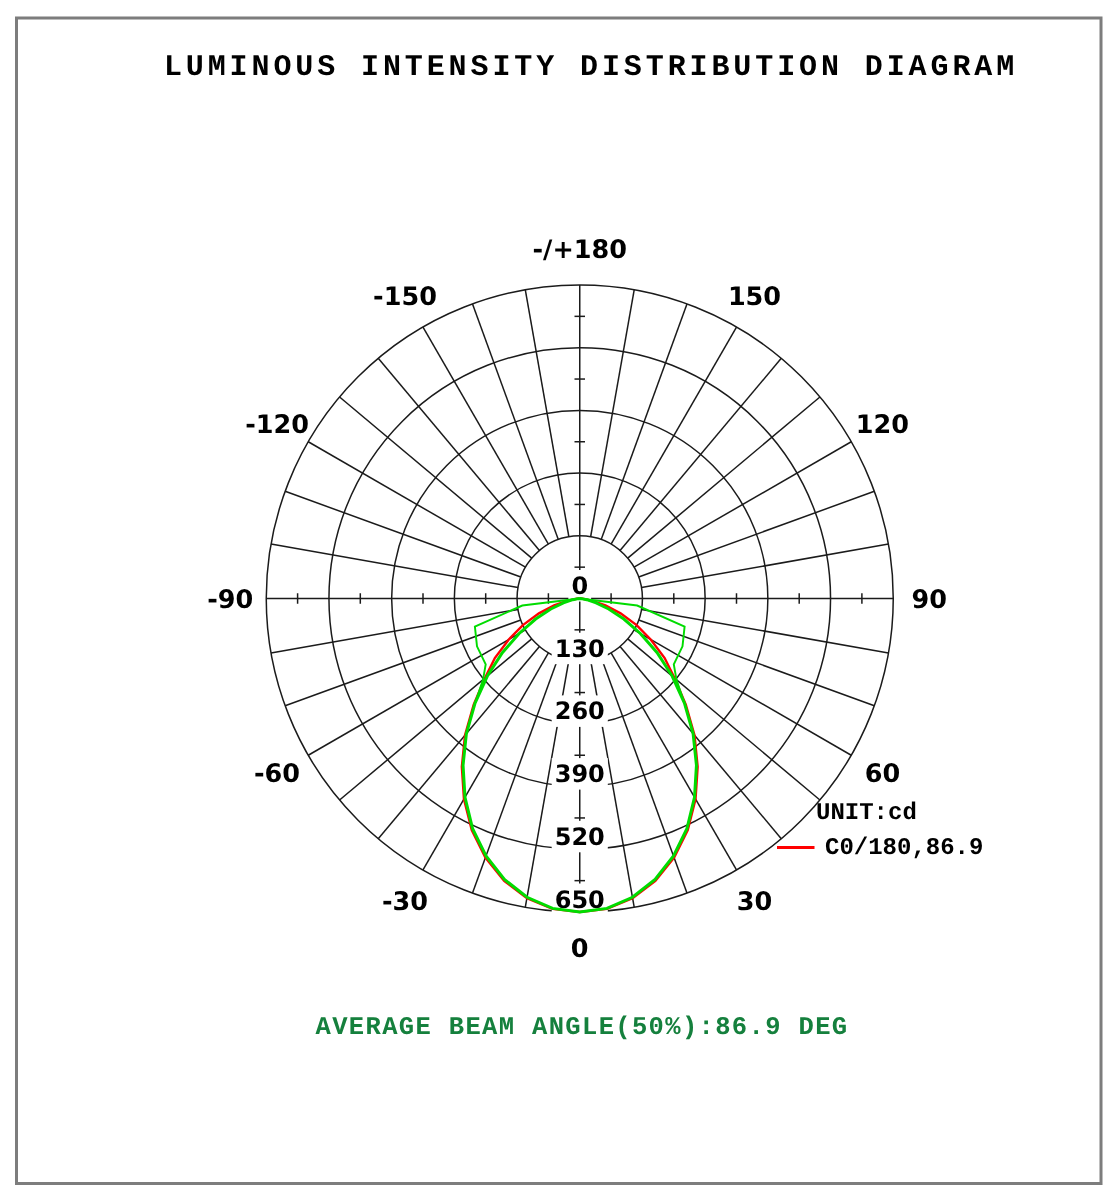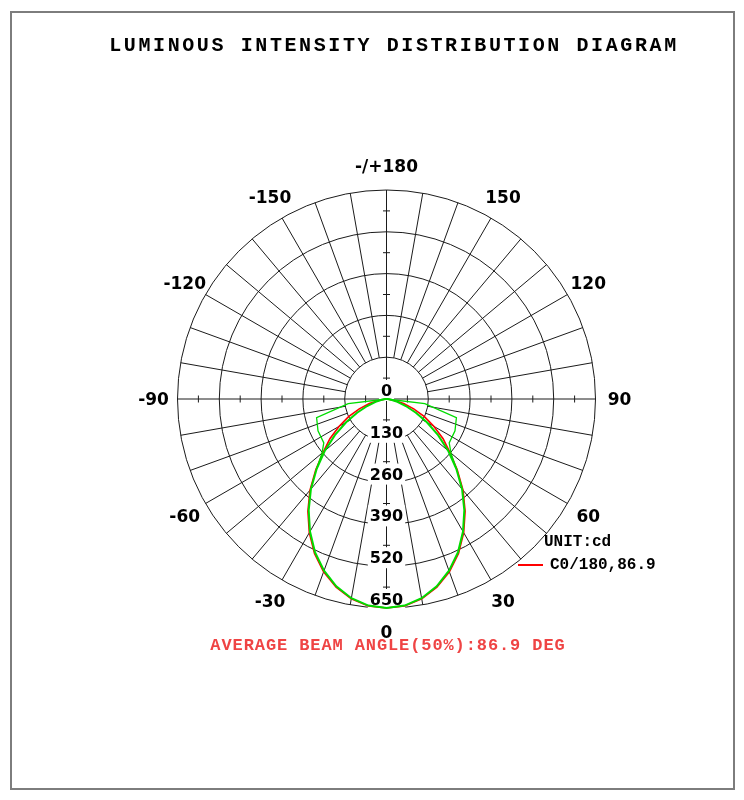--- a/index.html
+++ b/index.html
@@ -9,23 +9,23 @@
          border:2px solid #7d7d7d;box-sizing:border-box;}
   #title{position:absolute;left:394px;top:34px;transform:translateX(-50%);
          font:bold 20px "Liberation Mono",monospace;letter-spacing:2.6px;
          white-space:nowrap;color:#000;text-align:center;}
   #chart-svg{position:absolute;left:0;top:0;}
   #legend{position:absolute;left:518px;top:533px;
           font:bold 16px "Liberation Mono",monospace;color:#000;}
   #legend .unit{margin-left:26px;margin-bottom:2px;white-space:nowrap;}
   #legend .entry{display:flex;align-items:center;height:23px;white-space:nowrap;}
   #legend .swatch{display:inline-block;width:25px;height:2px;margin-right:7px;}
-  #caption{position:absolute;left:388px;top:636px;transform:translateX(-50%);
+  #caption{position:absolute;left:388px;top:676px;transform:translateX(-50%);
            font:bold 17px "Liberation Mono",monospace;letter-spacing:0.9px;
-           white-space:nowrap;color:#ef4444;}
+           white-space:nowrap;color:#15803d;}
 </style>
 </head>
 <body>
 
 <div id="page">
   <div id="frame"></div>
 
   <div id="title">LUMINOUS INTENSITY DISTRIBUTION DIAGRAM</div>
 
   <svg id="chart-svg" width="744" height="800">

